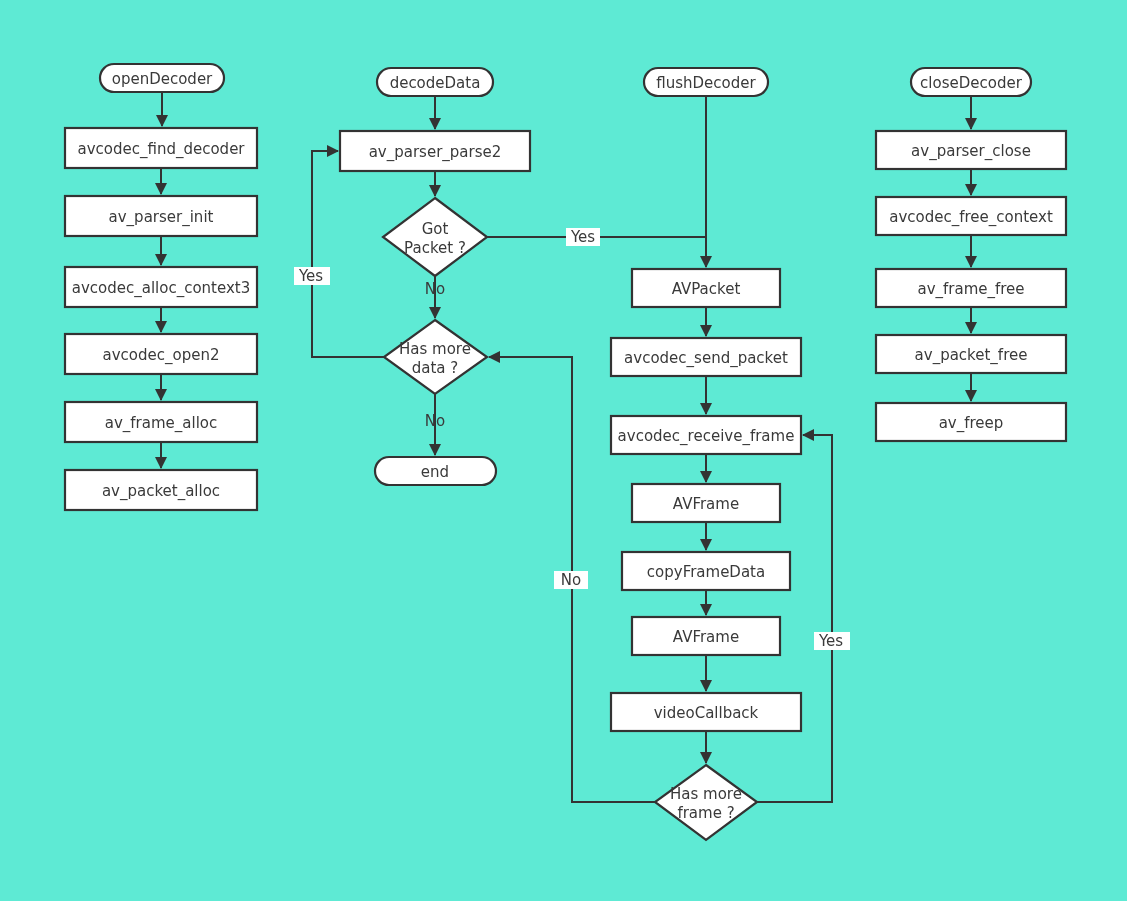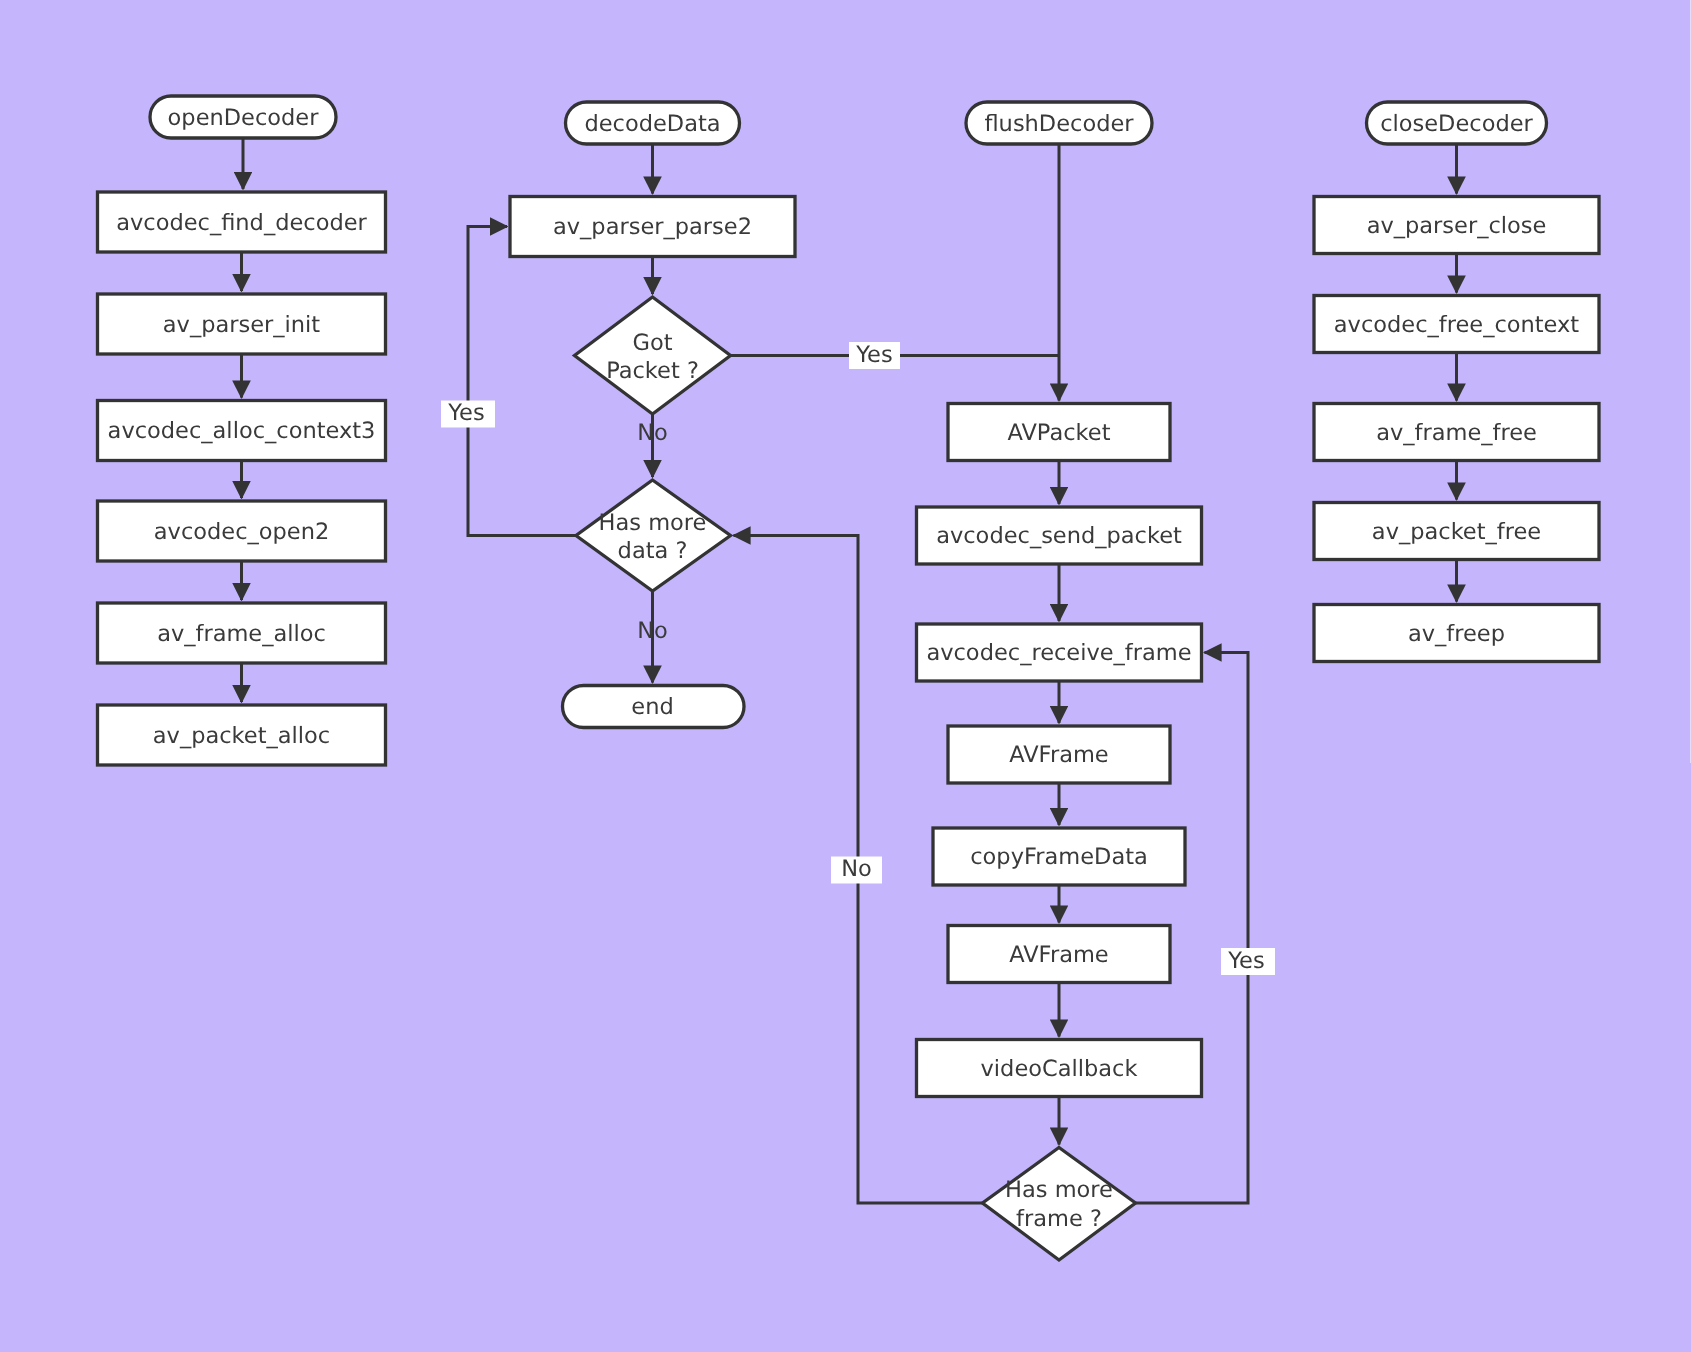--- a/index.html
+++ b/index.html
@@ -10,21 +10,21 @@
   body {
     width: 1127px;
     height: 901px;
     font-family: "DejaVu Sans", "Liberation Sans", sans-serif;
     overflow: hidden;
   }
   #flowchart-root {
     position: relative;
     width: 1127px;
     height: 901px;
-    background: #c4b5fd;
+    background: #5eead4;
   }
   svg.diagram {
     display: block;
     width: 1127px;
     height: 901px;
   }
   .node-shape {
     fill: #ffffff;
     stroke: #333333;
     stroke-width: 2.2;

